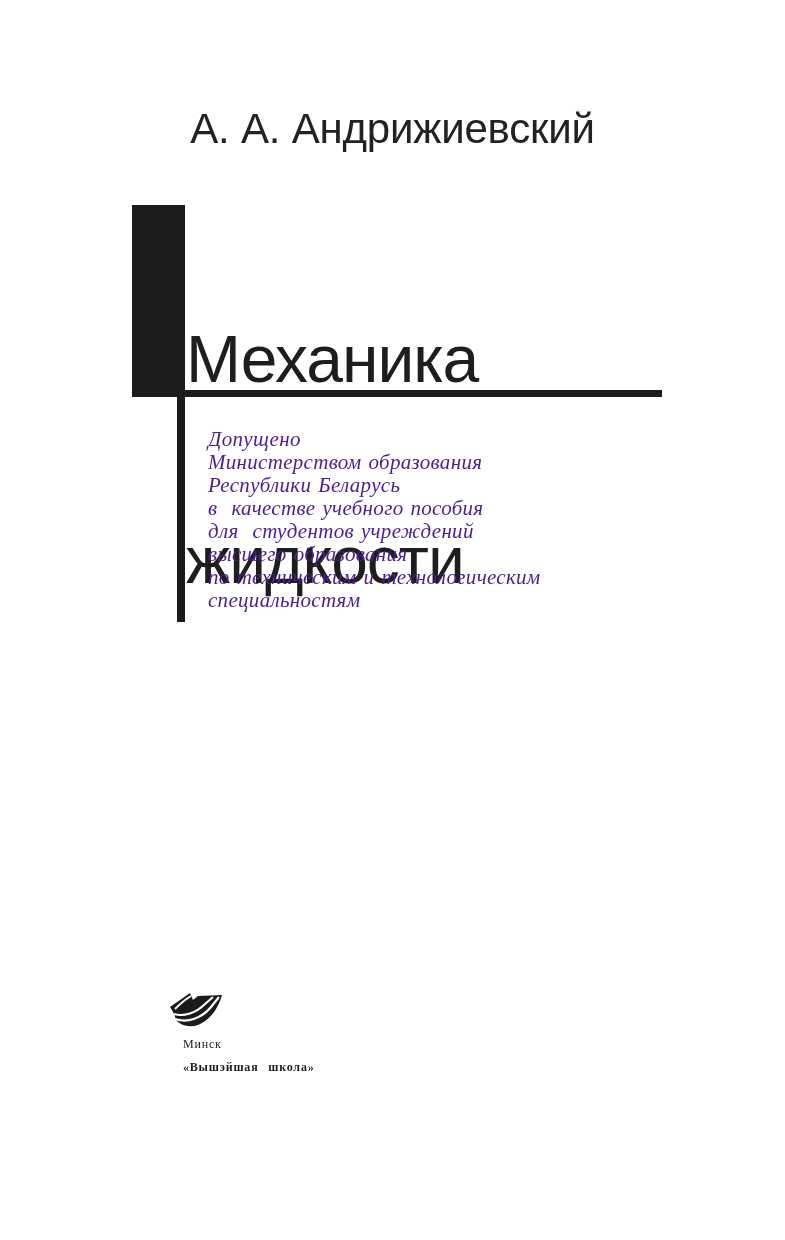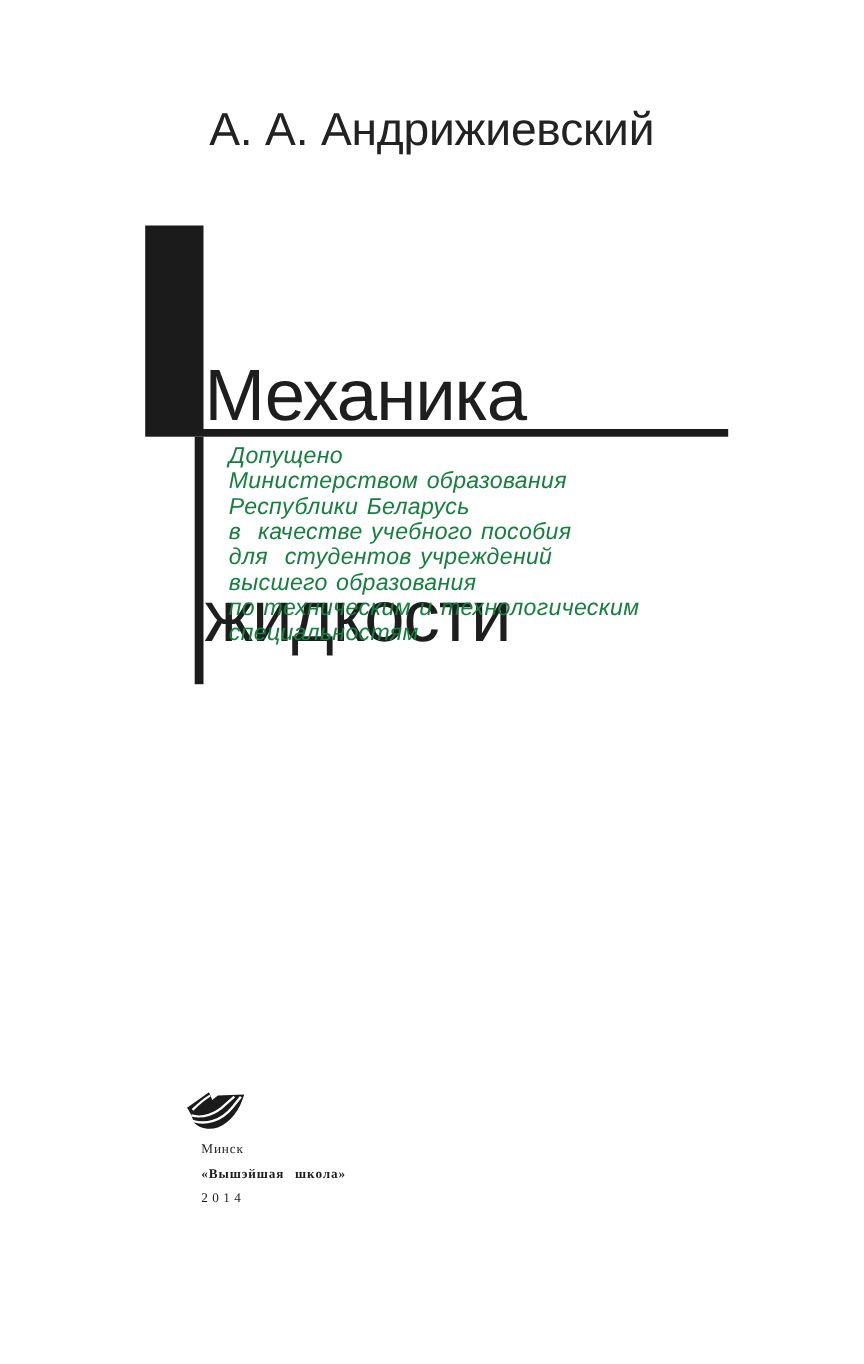--- a/index.html
+++ b/index.html
@@ -12,21 +12,21 @@
     width: 785px;
     height: 1240px;
     background: #ffffff;
     overflow: hidden;
     font-family: "Liberation Serif", serif;
     color: #1b1b1b;
   }
   .author {
     position: absolute;
     left: 0;
-    top: 94px;
+    top: 105px;
     width: 785px;
     text-align: center;
     font-family: "Liberation Sans", sans-serif;
     font-size: 42px;
     letter-spacing: -0.2px;
     color: #222222;
     white-space: pre;
   }
   .accent-bar {
     position: absolute;
@@ -59,28 +59,28 @@
     position: absolute;
     left: 177px;
     top: 397px;
     width: 8px;
     height: 225px;
     background: #1b1b1b;
   }
   .approval {
     position: absolute;
     left: 208px;
-    top: 403px;
-    font-family: Liberation Sans, sans-serif;
+    top: 428px;
+    font-family: Liberation Serif, serif;
     font-style: italic;
     font-size: 21px;
     line-height: 23px;
     letter-spacing: 0.3px;
     word-spacing: 1.5px;
-    color: #15803d;
+    color: #4c1d95;
   }
   .approval .line {
     white-space: pre;
   }
   .logo {
     position: absolute;
     left: 167px;
     top: 991px;
     width: 58px;
     height: 40px;
@@ -137,16 +137,15 @@
       <path d="M3 16 L23 2 L26 9 L31 5 L55 4 C51 18 43 29 31 34 C22 37 13 34 9 29 C8 24 5 19 3 16 Z" fill="#1b1b1b"></path>
       <path d="M8 28 C20 32 34 28 44 16 L52 6" stroke="#ffffff" stroke-width="2.2" fill="none"></path>
       <path d="M7 23 C17 26 29 22 38 13 L46 6" stroke="#ffffff" stroke-width="2" fill="none"></path>
       <path d="M8 18 C14 12 19 8 24 5" stroke="#ffffff" stroke-width="2" fill="none"></path>
     </svg>
   </div>
 
   <div class="imprint">
     <div class="city">Минск</div>
     <div class="publisher-name">«Вышэйшая школа»</div>
-    <div class="year">2014</div>
   </div>
 
 </div>
 
 </body></html>

